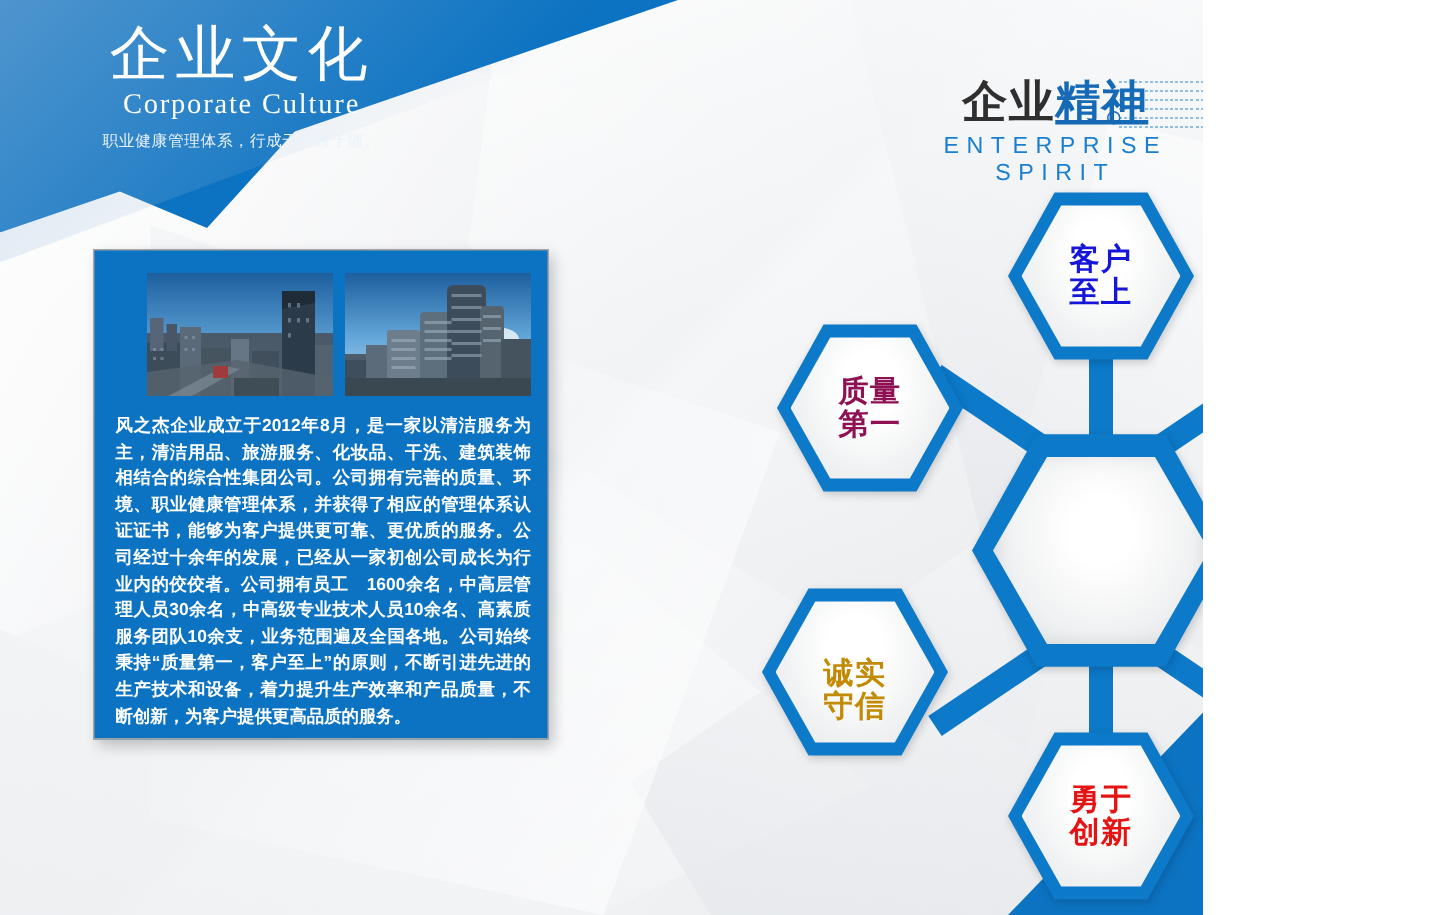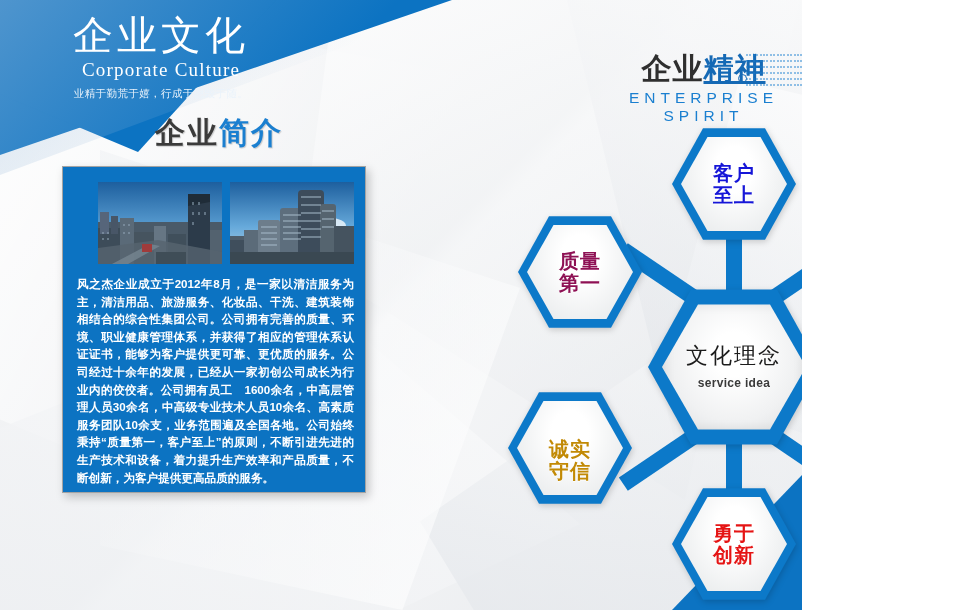--- a/index.html
+++ b/index.html
@@ -213,26 +213,23 @@
 
   <div class="blue-chevron"></div>
   <div class="blue-chevron2"></div>
   <div class="chev-shade"></div>
 
   <div class="blue-corner"></div>
 
   <div class="culture-block">
     <div class="culture-cn">企业文化</div>
     <div class="culture-en">Corporate Culture</div>
-    <div class="culture-sub">业精于勤荒于嬉，行成于思毁于随。</div>
-  </div>
-
-  <div class="intro-head">
-    <span class="dark">企业</span><span class="blue">简介</span>
-  </div>
+    <div class="culture-sub">职业健康管理体系，行成于思毁于随。</div>
+  </div>
+
 
   <div class="intro-panel">
     <div class="photos">
       <div class="photo">
         <svg width="124" height="82" viewBox="0 0 124 82">
           <defs>
             <linearGradient id="sky1" x1="0" y1="0" x2="0" y2="1">
               <stop offset="0%" stop-color="#1d5f9e"></stop>
                 <stop offset="60%" stop-color="#5fa3d6"></stop>
               <stop offset="100%" stop-color="#a9c9e2"></stop>
@@ -333,24 +330,20 @@
     <div class="connector" style="left:228px; top:106px; width:16px; height:86px;"></div>
     <div class="connector" style="left:228px; top:306px; width:16px; height:86px;"></div>
     <div class="connector" style="left:118px; top:148px; width:86px; height:16px; transform:rotate(34deg); transform-origin:center;"></div>
     <div class="connector" style="left:268px; top:148px; width:86px; height:16px; transform:rotate(-34deg); transform-origin:center;"></div>
     <div class="connector" style="left:118px; top:334px; width:86px; height:16px; transform:rotate(-34deg); transform-origin:center;"></div>
     <div class="connector" style="left:268px; top:334px; width:86px; height:16px; transform:rotate(34deg); transform-origin:center;"></div>
 
     <div class="hex hex-center shadow-soft">
       <div class="ring"></div>
       <div class="inner"></div>
-      <div class="label" style="display:flex;flex-direction:column;align-items:center;">
-        <span class="c-cn">文化理念</span>
-        <span class="c-en">service idea</span>
-      </div>
     </div>
 
     <div class="hex hex-sat shadow-soft" style="left:174px; top:8px;">
       <div class="ring"></div>
       <div class="inner"></div>
       <div class="label" style="color:#1616d8;">
         <span>客户</span><br>
         <span>至上</span>
       </div>
     </div>

